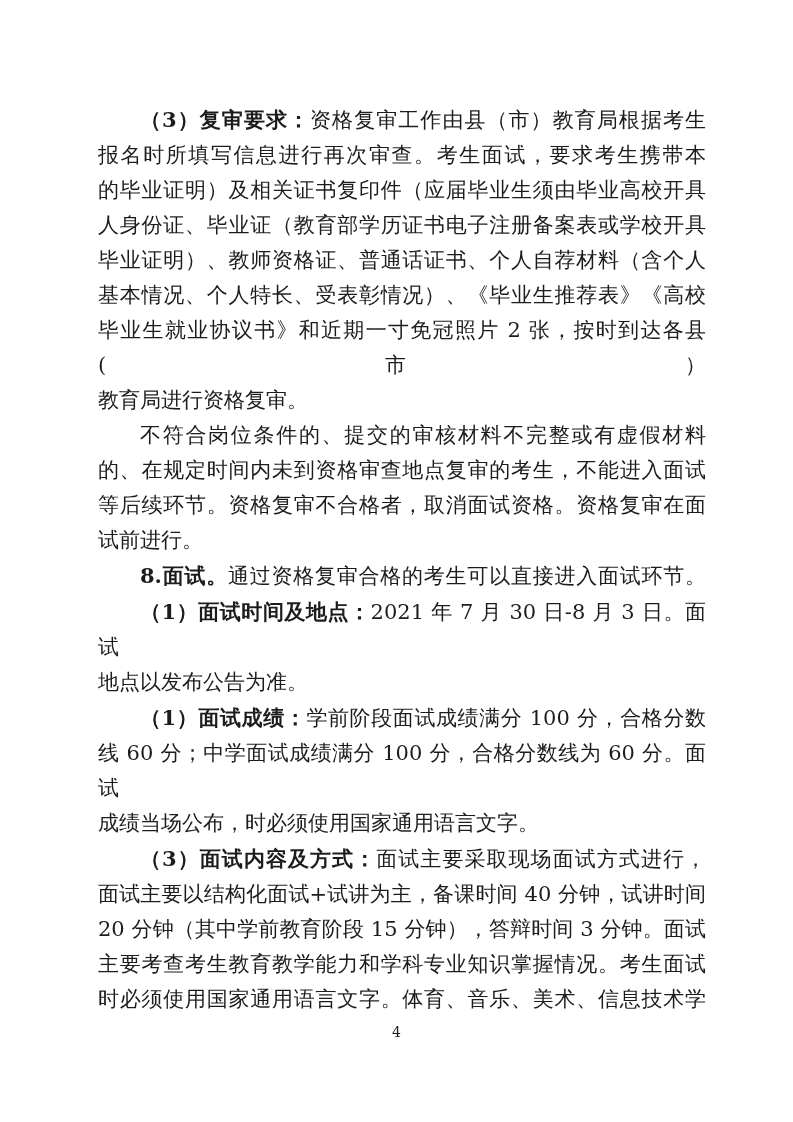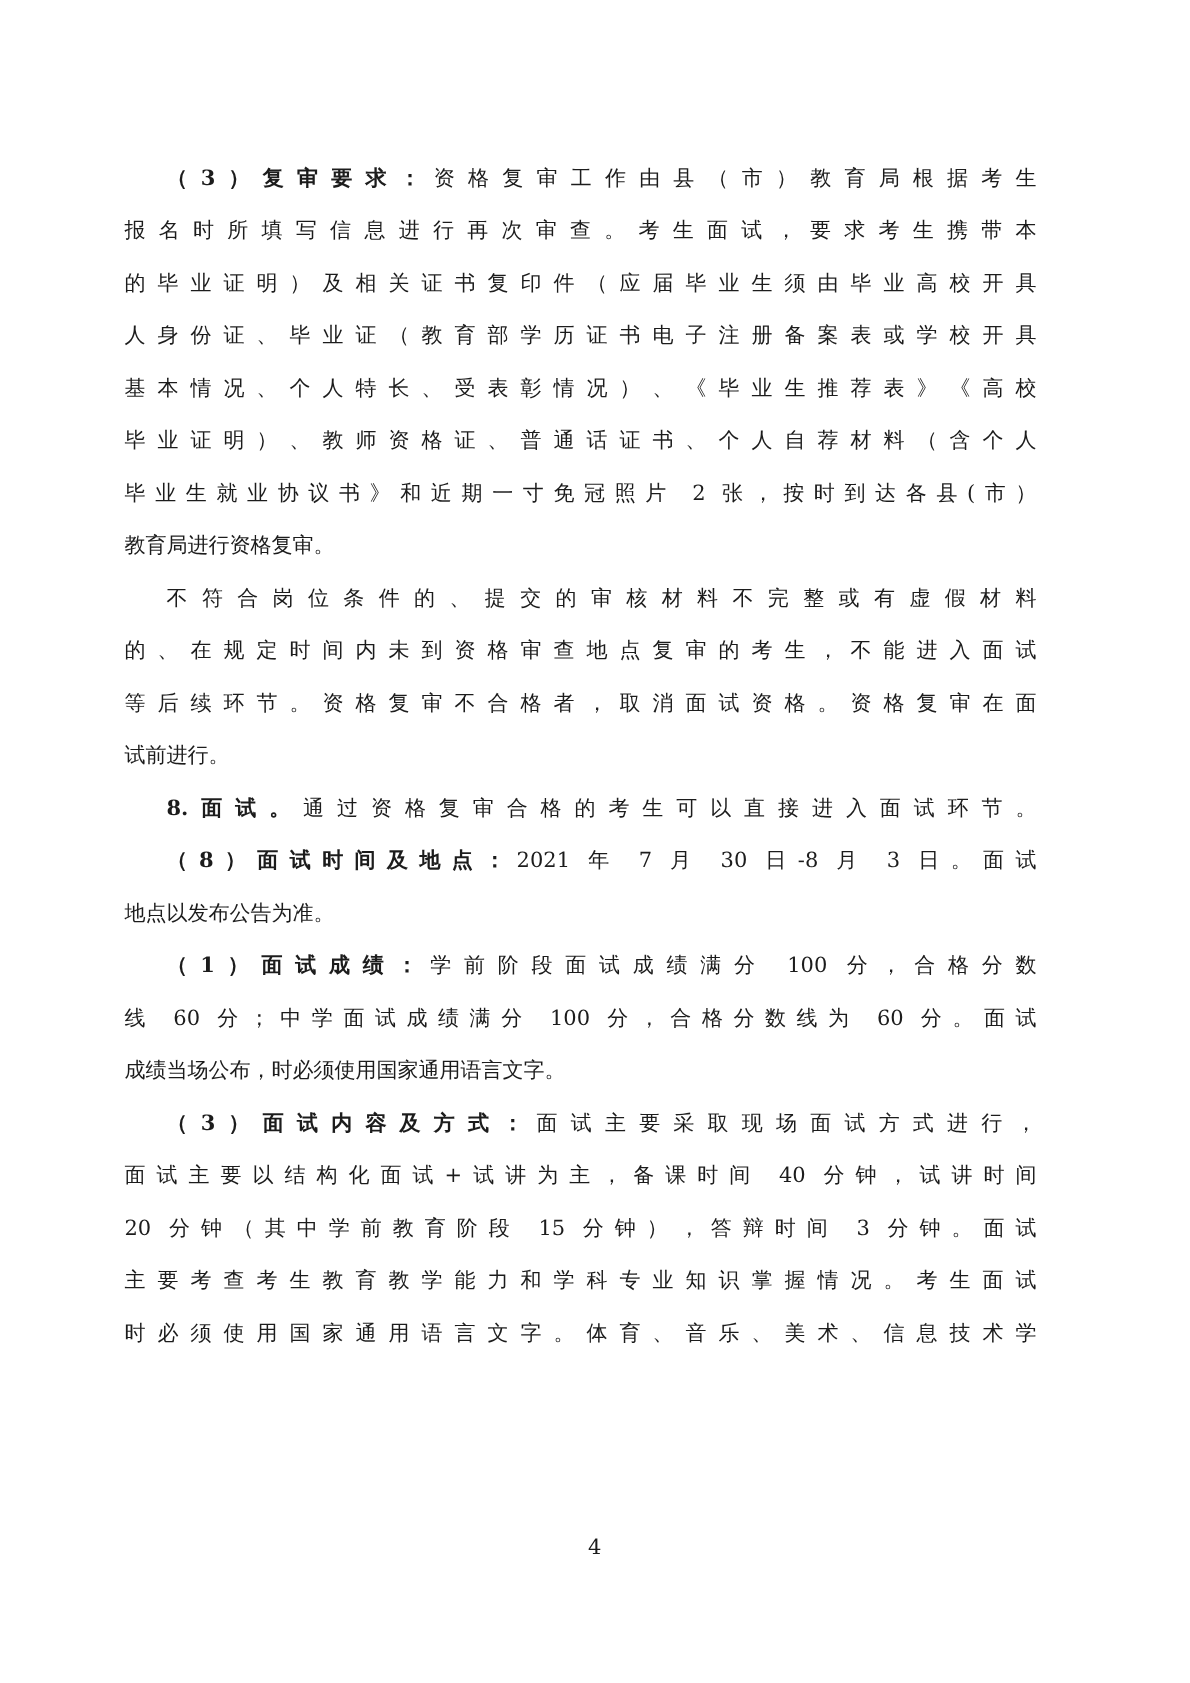--- a/index.html
+++ b/index.html
@@ -11,24 +11,24 @@
     position: relative;
     width: 793px;
     height: 1122px;
     background: #ffffff;
     font-family: "DejaVu Serif", "Liberation Serif", serif;
     color: #1c1c1c;
     overflow: hidden;
   }
   .text-block {
     position: absolute;
-    left: 83px;
+    left: 98px;
     top: 102px;
     width: 608px;
-    font-size: 14px;
+    font-size: 21px;
     line-height: 35px;
   }
   .line {
     width: 608px;
     text-align: justify;
     text-align-last: justify;
     text-justify: inter-ideograph;
   }
   .line.last {
     text-align-last: left;
@@ -52,30 +52,30 @@
 </style>
 </head>
 <body>
 
 <div class="page">
   <div class="text-block">
       <div class="line indent"><span class="lead">（3）复审要求：</span><span>资格复审工作由县（市）教育局根据考生</span></div>
       <div class="line"><span>报名时所填写信息进行再次审查。考生面试，要求考生携带本</span></div>
       <div class="line"><span>的毕业证明）及相关证书复印件（应届毕业生须由毕业高校开具</span></div>
       <div class="line"><span>人身份证、毕业证（教育部学历证书电子注册备案表或学校开具</span></div>
+      <div class="line"><span>毕业证明）、教师资格证、普通话证书、个人自荐材料（含个人</span></div>
       <div class="line"><span>基本情况、个人特长、受表彰情况）、《毕业生推荐表》《高校</span></div>
-      <div class="line"><span>毕业证明）、教师资格证、普通话证书、个人自荐材料（含个人</span></div>
       <div class="line"><span>毕业生就业协议书》和近期一寸免冠照片 2 张，按时到达各县(市）</span></div>
       <div class="line last"><span>教育局进行资格复审。</span></div>
       <div class="line indent"><span>不符合岗位条件的、提交的审核材料不完整或有虚假材料</span></div>
       <div class="line"><span>的、在规定时间内未到资格审查地点复审的考生，不能进入面试</span></div>
       <div class="line"><span>等后续环节。资格复审不合格者，取消面试资格。资格复审在面</span></div>
       <div class="line last"><span>试前进行。</span></div>
       <div class="line indent"><span class="lead">8.面试。</span><span>通过资格复审合格的考生可以直接进入面试环节。</span></div>
-      <div class="line indent"><span class="lead">（8）面试时间及地点：</span><span>2021 年 7 月 30 日-8 月 3 日。面试</span></div>
+      <div class="line indent"><span class="lead">（1）面试时间及地点：</span><span>2021 年 7 月 30 日-8 月 3 日。面试</span></div>
       <div class="line last"><span>地点以发布公告为准。</span></div>
       <div class="line indent"><span class="lead">（1）面试成绩：</span><span>学前阶段面试成绩满分 100 分，合格分数</span></div>
       <div class="line"><span>线 60 分；中学面试成绩满分 100 分，合格分数线为 60 分。面试</span></div>
       <div class="line last"><span>成绩当场公布，时必须使用国家通用语言文字。</span></div>
       <div class="line indent"><span class="lead">（3）面试内容及方式：</span><span>面试主要采取现场面试方式进行，</span></div>
       <div class="line"><span>面试主要以结构化面试+试讲为主，备课时间 40 分钟，试讲时间</span></div>
       <div class="line"><span>20 分钟（其中学前教育阶段 15 分钟），答辩时间 3 分钟。面试</span></div>
       <div class="line"><span>主要考查考生教育教学能力和学科专业知识掌握情况。考生面试</span></div>
       <div class="line"><span>时必须使用国家通用语言文字。体育、音乐、美术、信息技术学</span></div>
     </div>

